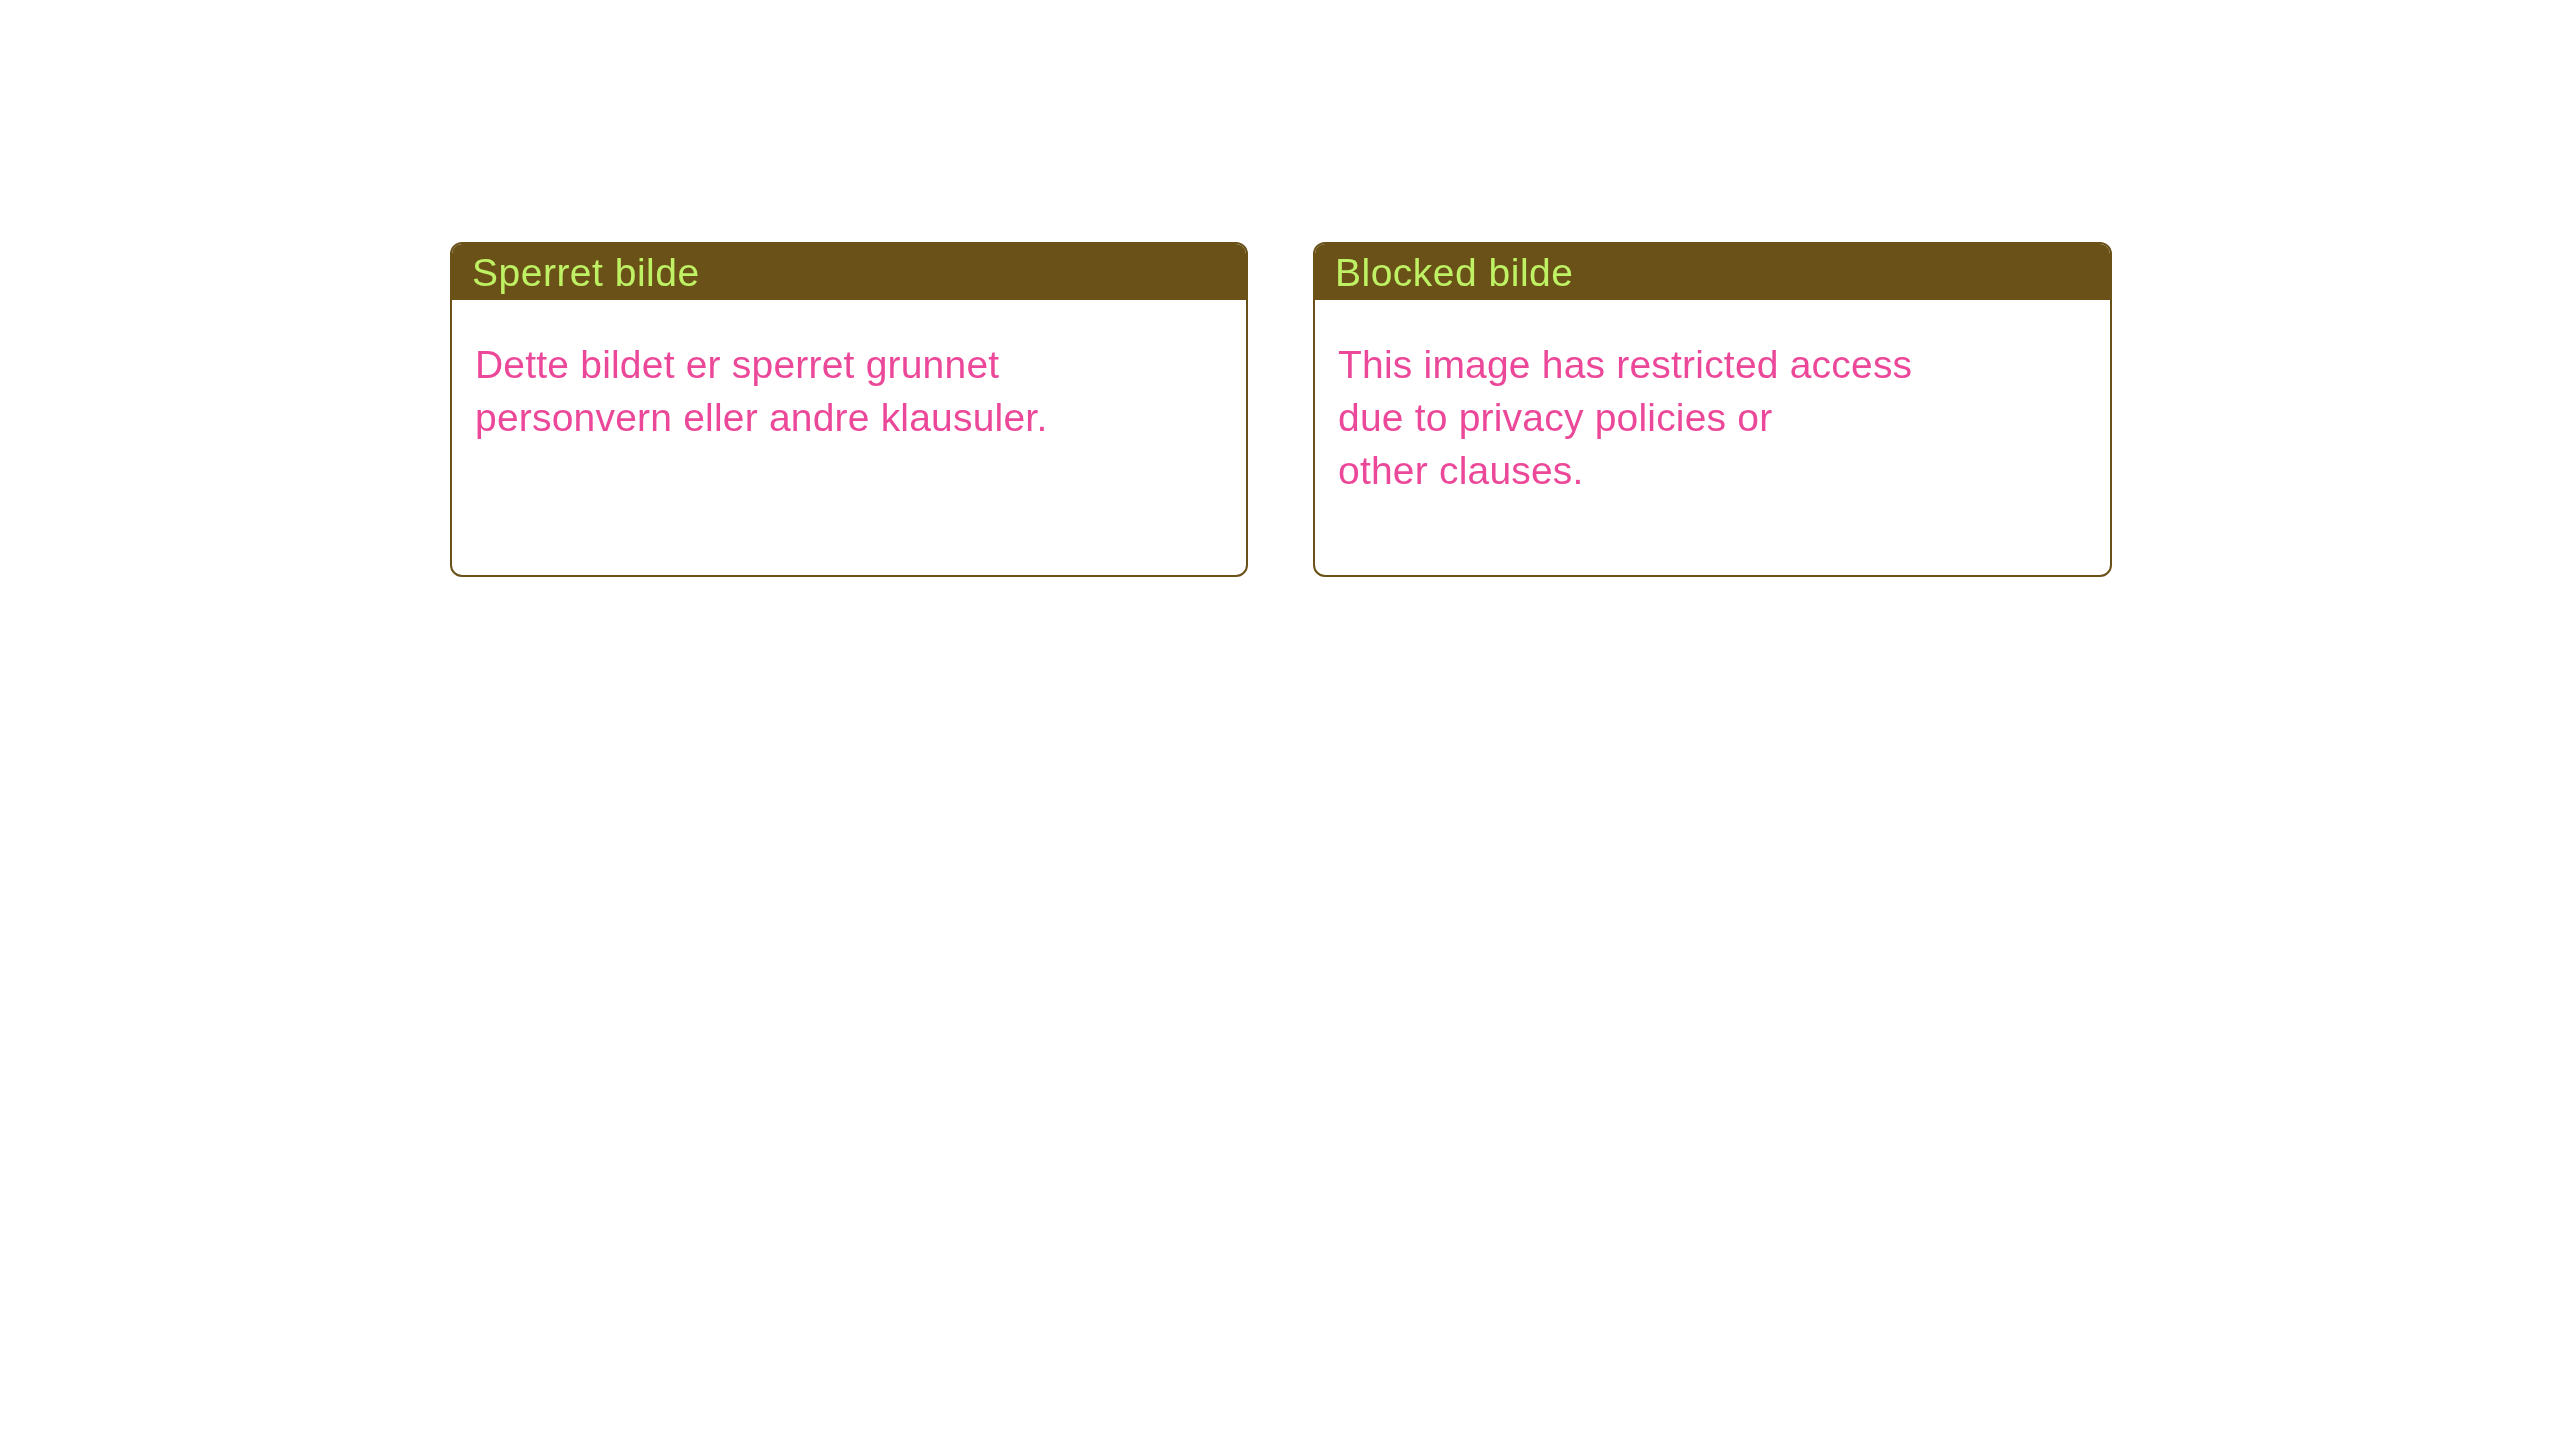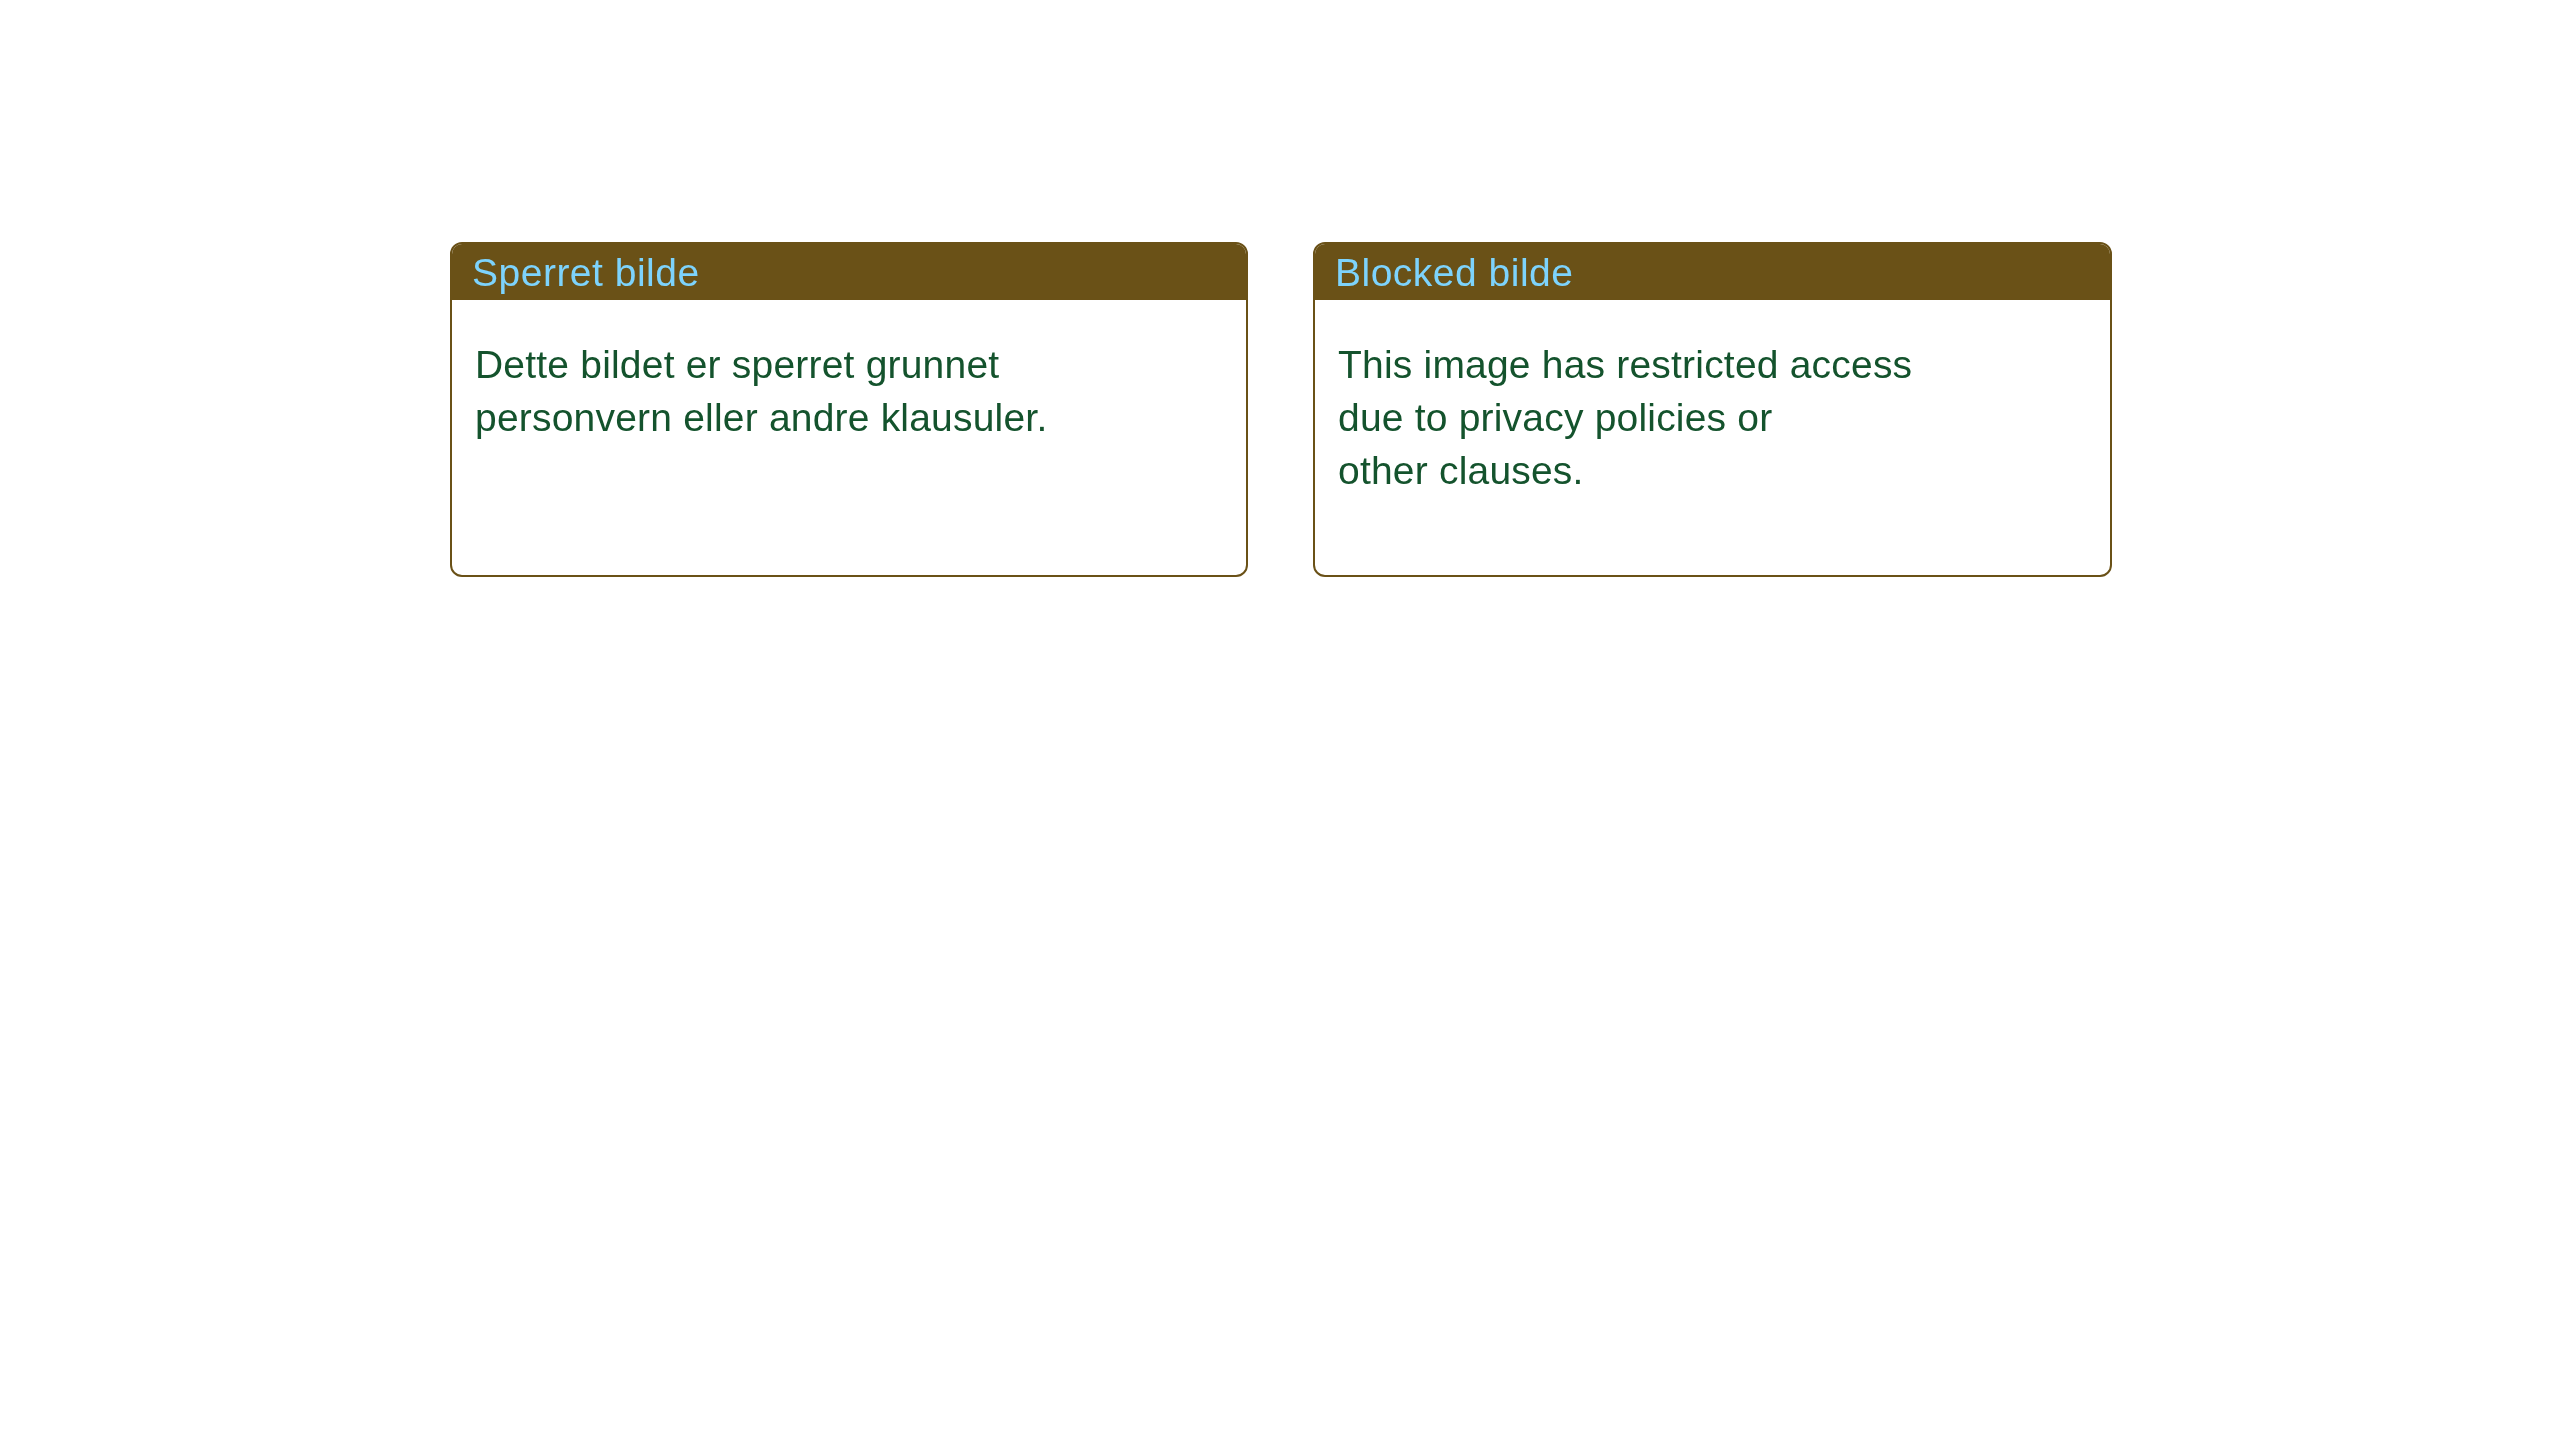--- a/index.html
+++ b/index.html
@@ -28,32 +28,32 @@
   .card-no { left: 450px;  width: 798px; }
   .card-en { left: 1313px; width: 799px; }
   .card-header {
     background: #6a5117;
     height: 56px;
     display: flex;
     align-items: center;
     padding: 0 20px;
   }
   .card-title {
-    color: #7dd3fc;
+    color: #bef264;
     font-size: 39px;
     line-height: 1;
     letter-spacing: 0.5px;
     white-space: nowrap;
   }
   .card-body {
     padding: 38px 22px 0 23px;
   }
   .card-message {
     margin: 0;
-    color: #14532d;
+    color: #ec4899;
     font-size: 39px;
     line-height: 53px;
     letter-spacing: 0.2px;
     white-space: pre-line;
   }
 </style>
 </head>
 <body>
 
 <div class="canvas">

